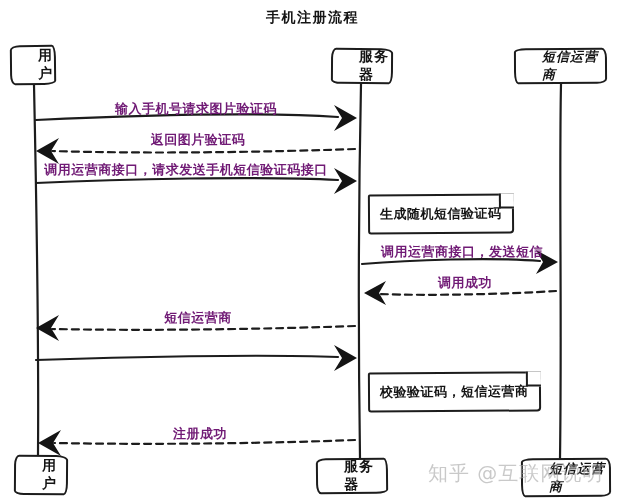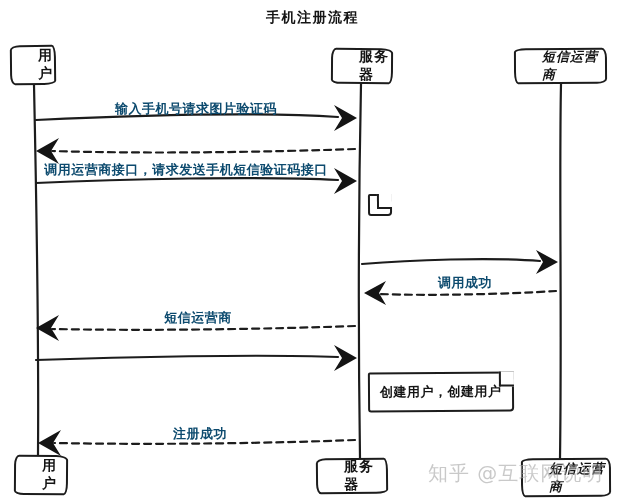--- a/index.html
+++ b/index.html
@@ -17,21 +17,21 @@
     display:flex; align-items:center; justify-content:center;
     font-size:14px; font-weight:700; color:#141414; letter-spacing:1px;
     box-sizing:border-box;
     padding-left:26px;
   }
   .r1 { border-radius: 10px 4px 12px 5px / 5px 12px 4px 10px; transform:rotate(-0.6deg); }
   .r2 { border-radius: 5px 12px 4px 10px / 10px 5px 12px 4px; transform:rotate(0.4deg); }
   .r3 { border-radius: 12px 5px 10px 4px / 4px 10px 5px 12px; transform:rotate(-0.3deg);font-style:italic; }
   .msg-label {
     position:absolute; transform:translateX(-50%); white-space:nowrap;
-    font-size:13px; font-weight:700; color:#0c4a6e; z-index:2; letter-spacing:0.5px;
+    font-size:13px; font-weight:700; color:#701a75; z-index:2; letter-spacing:0.5px;
   }
   .note {
     position:absolute; background:#fff; border:2px solid #1c1c1c; z-index:3;
     font-size:13px; font-weight:700; color:#141414; padding:9px 10px;
     white-space:nowrap; letter-spacing:0.5px; box-sizing:content-box;
     border-radius: 2px 0 4px 3px; transform:rotate(-0.4deg);
   }
   .fold {
     position:absolute; top:-2px; right:-2px; width:13px; height:13px; background:#fff;
     border-left:2px solid #1c1c1c; border-bottom:2px solid #1c1c1c;
@@ -90,28 +90,31 @@
     <span>用户</span>
   </div>
   <div class="actor-box r1" style="left:316px; top:458px; width:72px; height:36px;">
     <span>服务器</span>
   </div>
   <div class="actor-box r3" style="left:521px; top:458px; width:90px; height:39px; font-size:13px;">
     <span>短信运营商</span>
   </div>
 
   <div class="msg-label" style="left:196px; top:100px;">输入手机号请求图片验证码</div>
+  <div class="msg-label" style="left:198px; top:131px;">返回图片验证码</div>
   <div class="msg-label" style="left:186px; top:161px;">调用运营商接口，请求发送手机短信验证码接口</div>
+  <div class="msg-label" style="left:462px; top:243px;">调用运营商接口，发送短信</div>
   <div class="msg-label" style="left:465px; top:274px;">调用成功</div>
   <div class="msg-label" style="left:198px; top:309px;">短信运营商</div>
   <div class="msg-label" style="left:200px; top:425px;">注册成功</div>
 
   <div class="note" style="left:368px; top:194px;">
     <span class="fold"></span>
+    <span>生成随机短信验证码</span>
   </div>
   <div class="note" style="left:368px; top:372px;">
     <span class="fold"></span>
-    <span>创建用户，创建用户</span>
+    <span>校验验证码，短信运营商</span>
   </div>
 
   <div class="watermark">知乎 @互联网说明</div>
 
 </div>
 
 </body></html>

